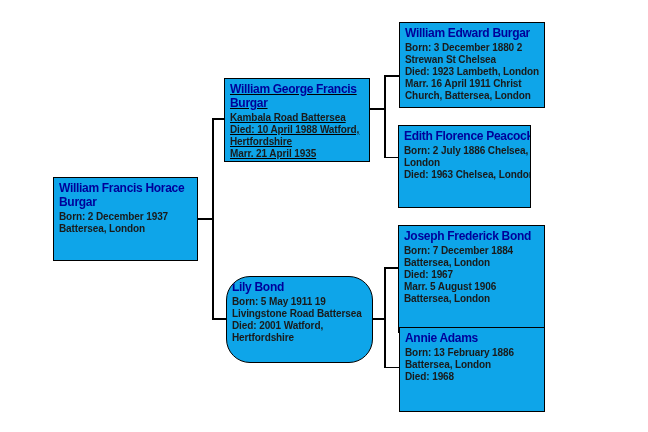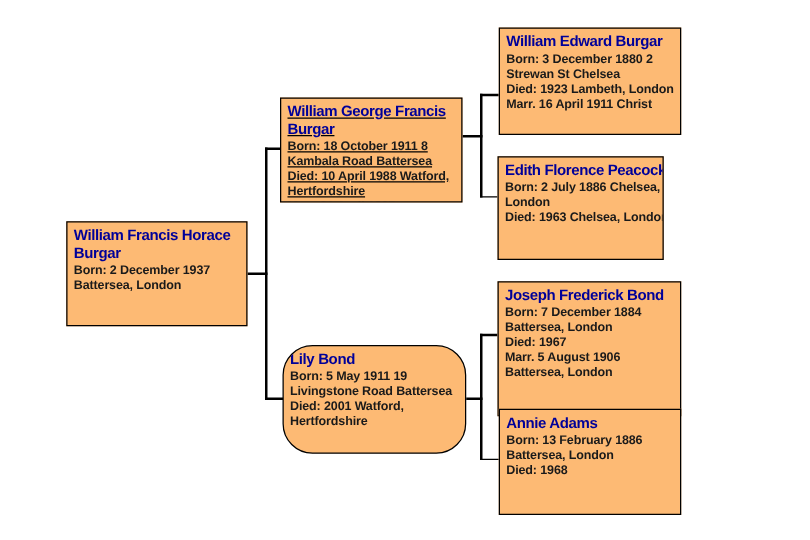--- a/index.html
+++ b/index.html
@@ -7,21 +7,21 @@
     position: relative;
     width: 648px;
     height: 432px;
     background: #ffffff;
     font-family: "Liberation Sans", sans-serif;
     overflow: hidden;
   }
   .pbox {
     position: absolute;
     box-sizing: border-box;
-    background: #fdba74;
+    background: #0ea5e9;
     border: 1.5px solid #000000;
     padding: 3px 5px;
     overflow: hidden;
     cursor: default;
   }
   .pname div {
     font-size: 12px;
     line-height: 14px;
     font-weight: 700;
     letter-spacing: -0.3px;
@@ -69,21 +69,20 @@
         <div>Battersea, London</div>
       </div>
   </div>
 
   <div class="pbox" style="left:224px; top:78px; width:146px; height:84px;text-decoration:underline;">
     <div class="pname">
         <div>William George Francis</div>
         <div>Burgar</div>
       </div>
     <div class="pdetails">
-        <div>Born: 18 October 1911 8</div>
         <div>Kambala Road Battersea</div>
         <div>Died: 10 April 1988 Watford,</div>
         <div>Hertfordshire</div>
         <div>Marr. 21 April 1935</div>
       </div>
   </div>
 
   <div class="pbox" style="left:226px; top:276px; width:147px; height:87px;border-radius:24px;">
     <div class="pname">
         <div>Lily Bond</div>
@@ -98,20 +97,21 @@
 
   <div class="pbox" style="left:399px; top:22px; width:146px; height:86px;">
     <div class="pname">
         <div>William Edward Burgar</div>
       </div>
     <div class="pdetails">
         <div>Born: 3 December 1880 2</div>
         <div>Strewan St Chelsea</div>
         <div>Died: 1923 Lambeth, London</div>
         <div>Marr. 16 April 1911 Christ</div>
+        <div>Church, Battersea, London</div>
       </div>
   </div>
 
   <div class="pbox" style="left:398px; top:125px; width:133px; height:83px;">
     <div class="pname">
         <div>Edith Florence Peacock</div>
       </div>
     <div class="pdetails">
         <div>Born: 2 July 1886 Chelsea,</div>
         <div>London</div>

